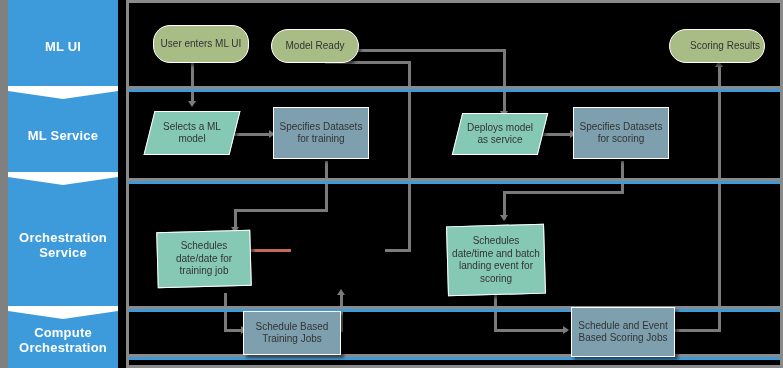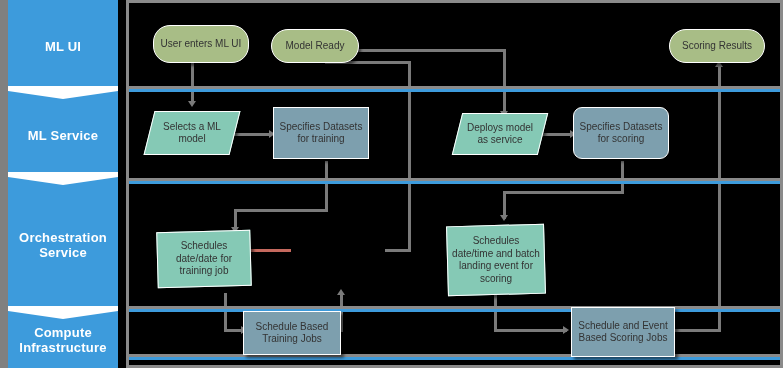--- a/index.html
+++ b/index.html
@@ -77,21 +77,21 @@
       <span>ML Service</span>
     </div>
     <div class="chev" style="top:172px;"></div>
 
     <div class="lane-head" style="top:178px;height:134px;">
       <span>Orchestration Service</span>
     </div>
     <div class="chev" style="top:306px;"></div>
 
     <div class="lane-head" style="top:312px;height:56px;">
-      <span>Compute Infrastructure</span>
+      <span>Compute Orchestration</span>
     </div>
   </div>
 
   <div id="canvas">
 
     <div class="divider" style="top:86px;">
       <div class="gray"></div>
       </div>
     <div class="divider" style="top:178px;">
       <div class="gray"></div>
@@ -151,39 +151,39 @@
     <div class="arrow up" style="left:586px;top:58px;"></div>
 
     <div class="node pill" style="left:24px;top:22px;width:96px;height:38px;">
       <span class="lbl">User enters ML UI</span>
     </div>
 
     <div class="node pill" style="left:142px;top:26px;width:88px;height:34px;">
       <span class="lbl">Model Ready</span>
     </div>
 
-    <div class="node pill" style="left:540px;top:26px;width:96px;height:34px;">
+    <div class="node pill" style="left:540px;top:26px;width:96px;height:34px;justify-content:flex-end;">
       <span class="lbl">Scoring Results</span>
     </div>
 
     <div class="node para" style="left:20px;top:108px;width:86px;height:44px;">
       <div class="skew"></div>
       <span class="lbl">Selects a ML model</span>
     </div>
 
     <div class="node rect" style="left:144px;top:104px;width:96px;height:52px;">
       <span class="lbl">Specifies Datasets for training</span>
     </div>
 
     <div class="node para" style="left:328px;top:110px;width:86px;height:42px;">
       <div class="skew"></div>
       <span class="lbl">Deploys model as service</span>
     </div>
 
-    <div class="node rect" style="left:444px;top:104px;width:96px;height:52px;border-radius:9px;">
+    <div class="node rect" style="left:444px;top:104px;width:96px;height:52px;">
       <span class="lbl">Specifies Datasets for scoring</span>
     </div>
 
     <div class="node doc" style="left:28px;top:228px;width:94px;height:56px;">
       <div class="body"></div>
       <span class="lbl">Schedules date/date for training job</span>
     </div>
 
 
     <div class="node doc" style="left:318px;top:222px;width:98px;height:70px;">

